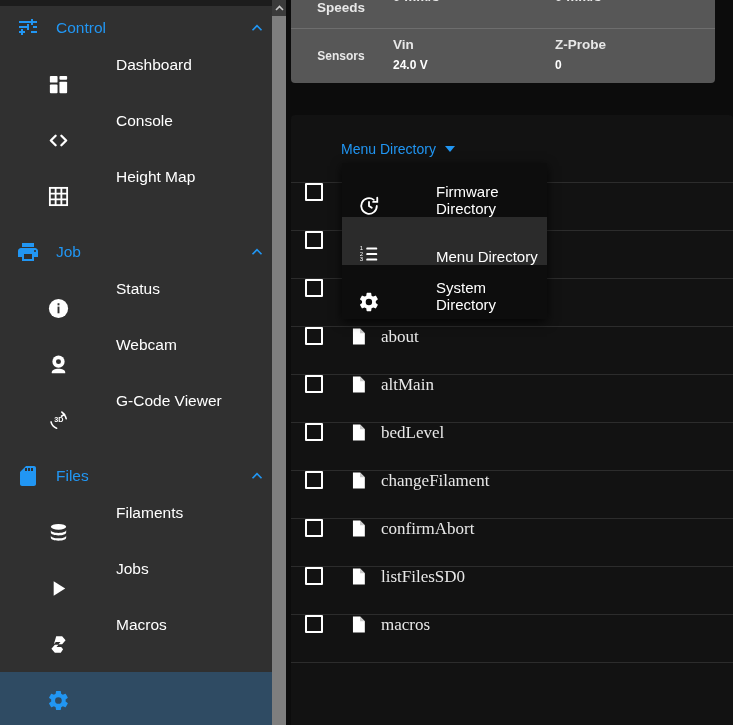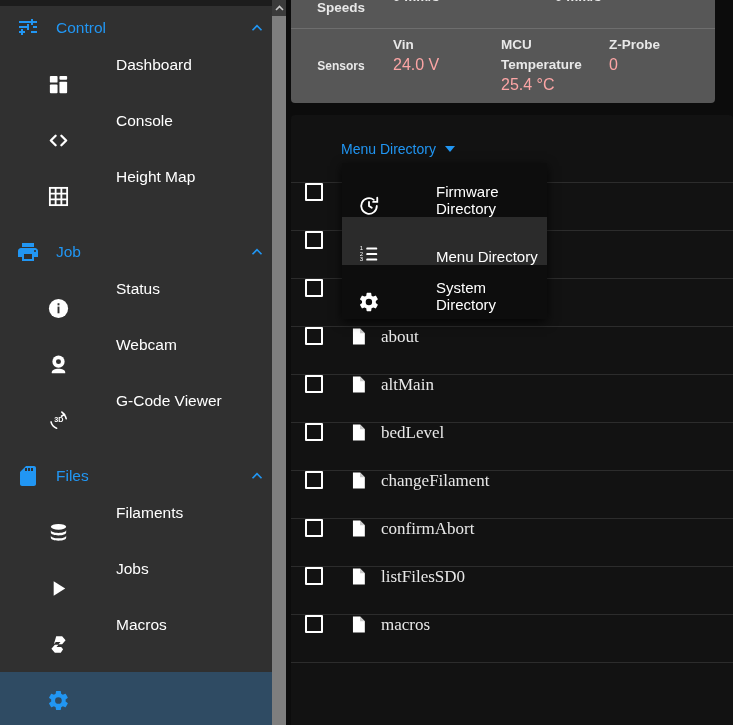--- a/index.html
+++ b/index.html
@@ -84,21 +84,21 @@
   .srow { display:flex; align-items:stretch; }
   .srow.divider { border-top:1px solid #6e6e6e; }
   .srow .rowlabel {
     width:100px; min-width:100px;
     display:flex; align-items:center; justify-content:center;
     font-size:12px; font-weight:bold; color:#e8e8e8;
   }
   .srow .cells { flex:1; display:flex; }
   .scell { flex:1; text-align:left; padding: 6px 2px 8px; }
   .scell .ctitle { font-size:13.5px; font-weight:bold; color:#e8e8e8; line-height:20px; }
-  .scell .cval { font-size:16px; color:#fca5a5; line-height:20px; }
+  .scell .cval { font-size:12px; color:#ffffff; line-height:20px;font-weight:bold; }
   .srow.speeds { height:28px; overflow:hidden; }
   .srow.speeds .rowlabel { font-size:13.5px; align-items:flex-start; }
   .srow.speeds .scell { padding-top:0; }
   .srow.speeds .scell .ctitle { position:relative; top:-13px; }
 
   
   #file-panel {
     position:absolute; left:5px; top:115px; width:442px;
     background:#121212;
     border-radius:4px 4px 0 0;
@@ -320,24 +320,20 @@
             </div>
           </div>
           <div class="srow divider">
             <div class="rowlabel">Sensors</div>
             <div class="cells">
               <div class="scell">
                 <div class="ctitle">Vin</div>
                 <div class="cval">24.0 V</div>
               </div>
               <div class="scell">
-                <div class="ctitle">MCU Temperature</div>
-                <div class="cval">25.4 °C</div>
-              </div>
-              <div class="scell">
                 <div class="ctitle">Z-Probe</div>
                 <div class="cval">0</div>
               </div>
             </div>
           </div>
         </div>
     </section>
 
     <section id="file-panel">
       <div id="panel-toolbar">

